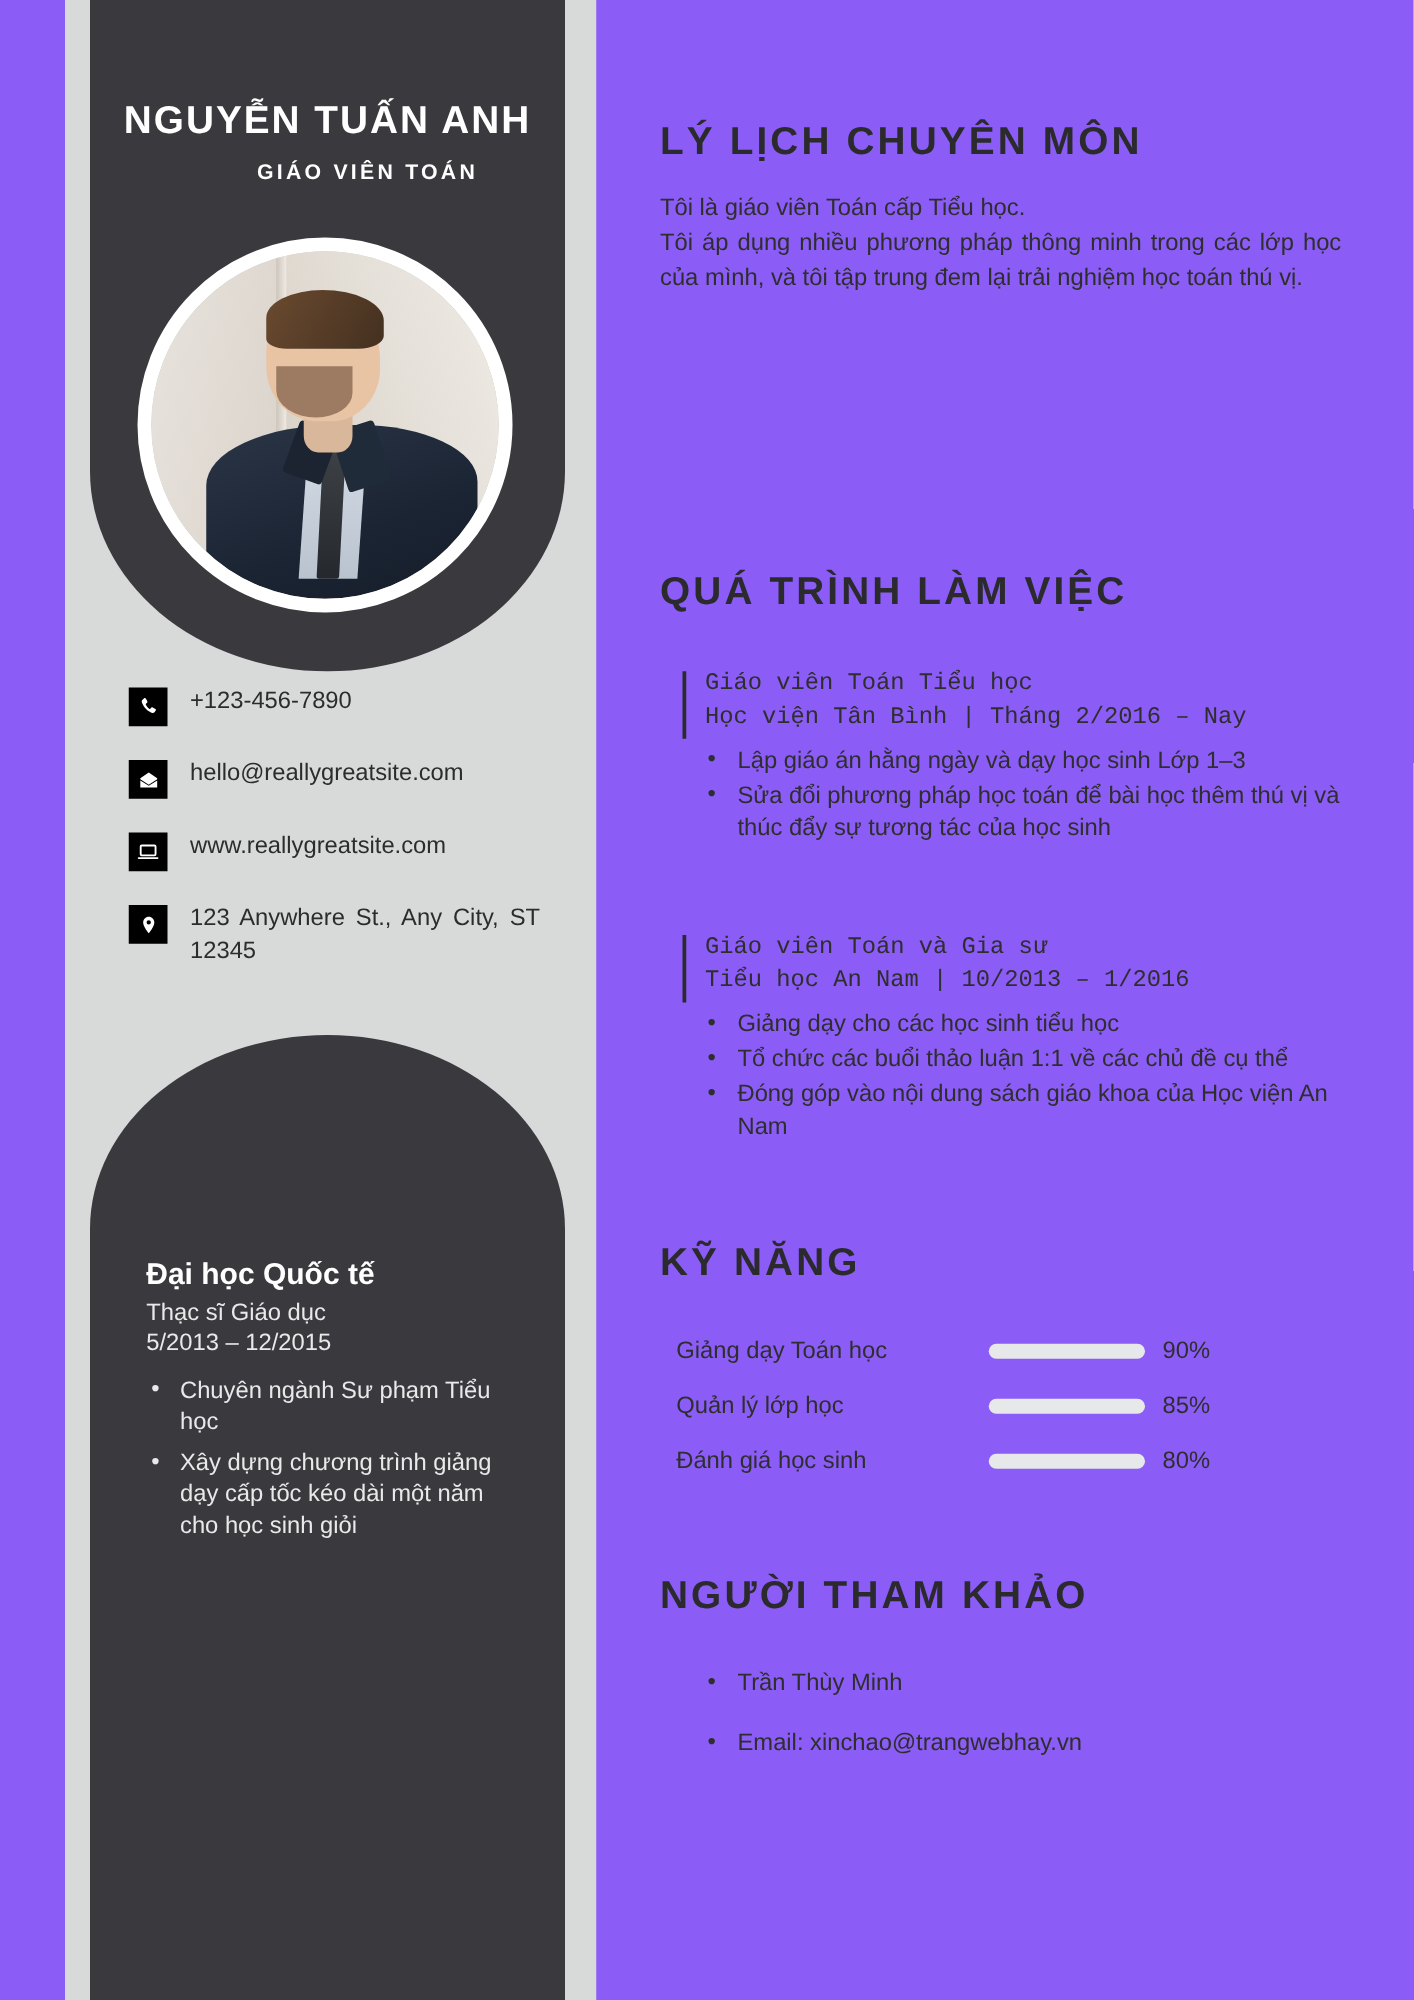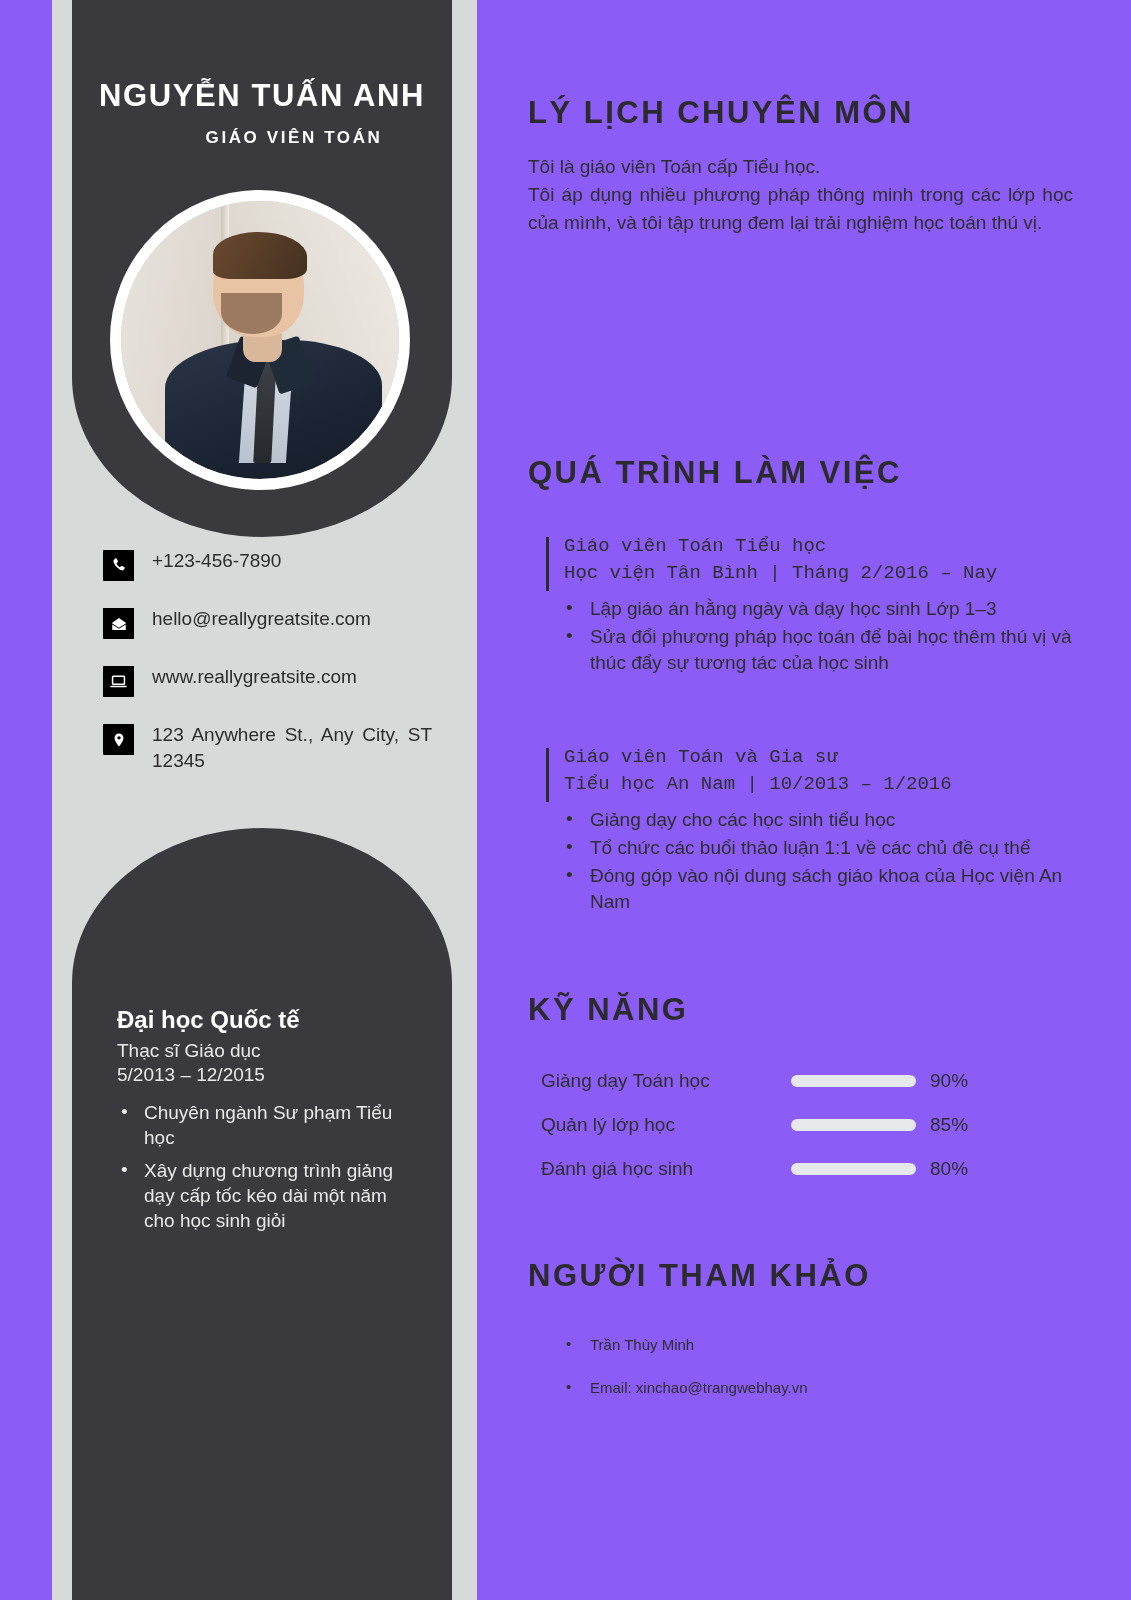--- a/index.html
+++ b/index.html
@@ -196,21 +196,21 @@
   .skill-track {
     width: 125px; height: 12px; border-radius: 6px; background: #e6e8ea;
     position: relative; overflow: hidden; flex: 0 0 125px;
   }
   .skill-fill { height: 12px; border-radius: 6px; background: #3a393e; }
   .skill-pct { margin-left: 14px; font-size: 19px; color: #2e2e2e; }
 
   
   .ref-list { list-style: none; padding-left: 36px; }
   .ref-list li {
-    position: relative; padding-left: 26px; font-size: 15px; color: #2e2e2e;
+    position: relative; padding-left: 26px; font-size: 19px; color: #2e2e2e;
     margin-bottom: 26px;
   }
   .ref-list li::before { content: "\2022"; position: absolute; left: 2px; top: -1px; }
 </style>
 </head>
 <body>
 
 <div class="page">
 
   <div class="left-gray-column"></div>

